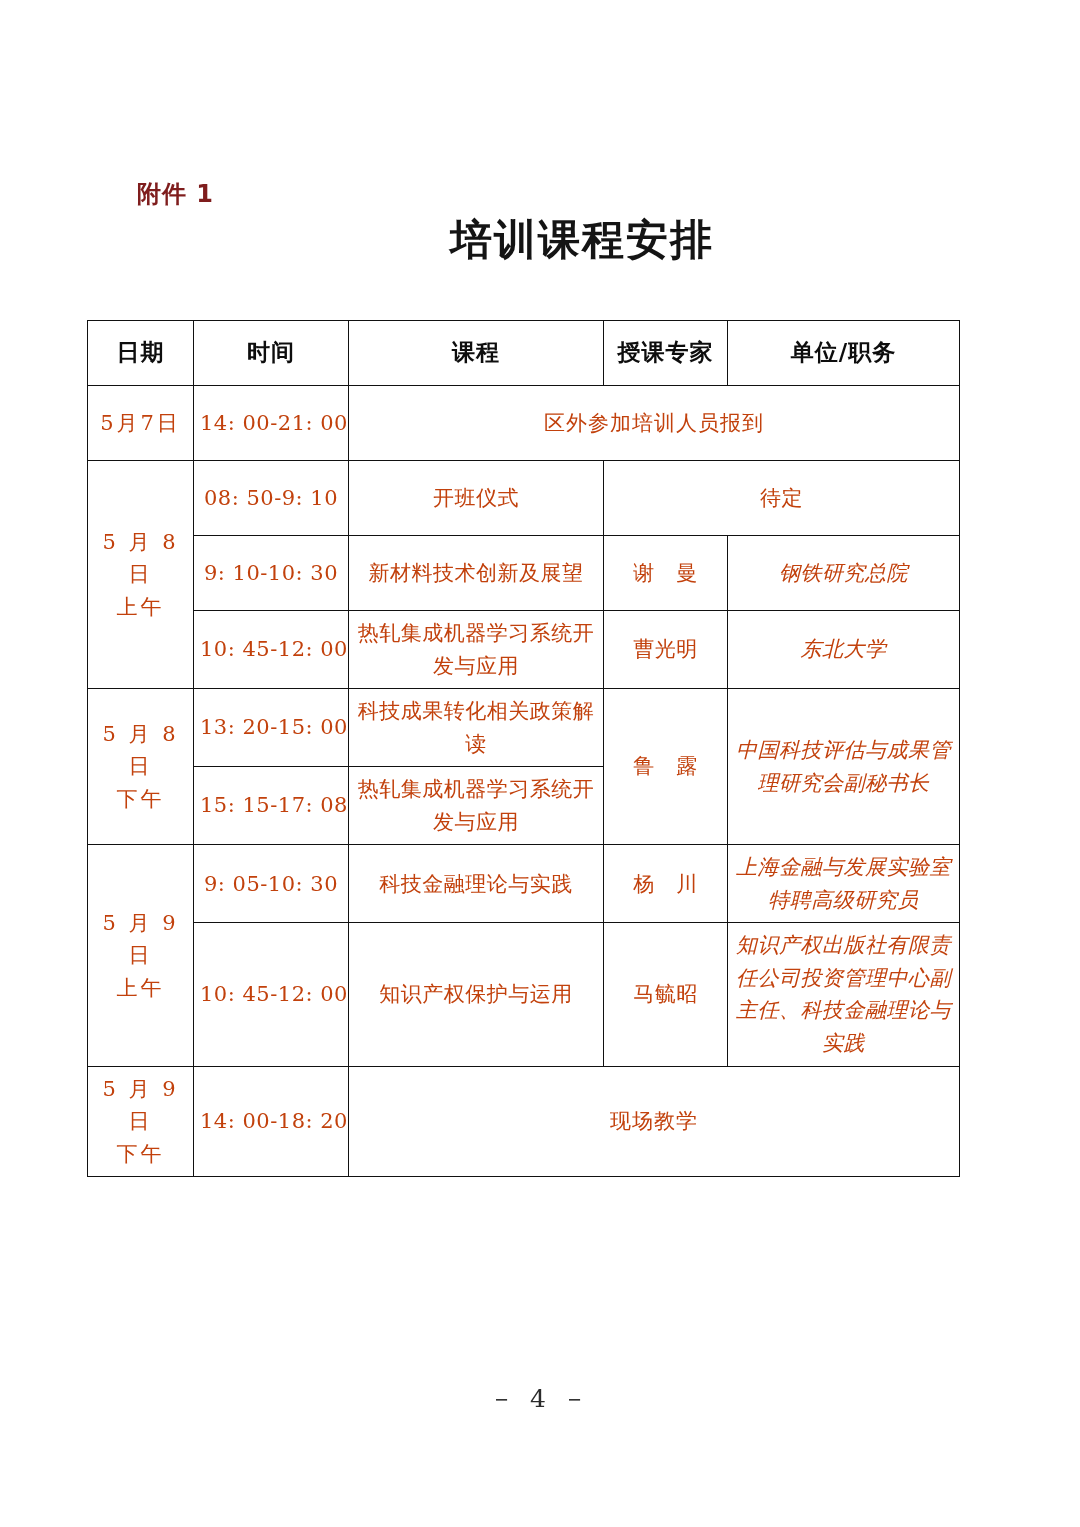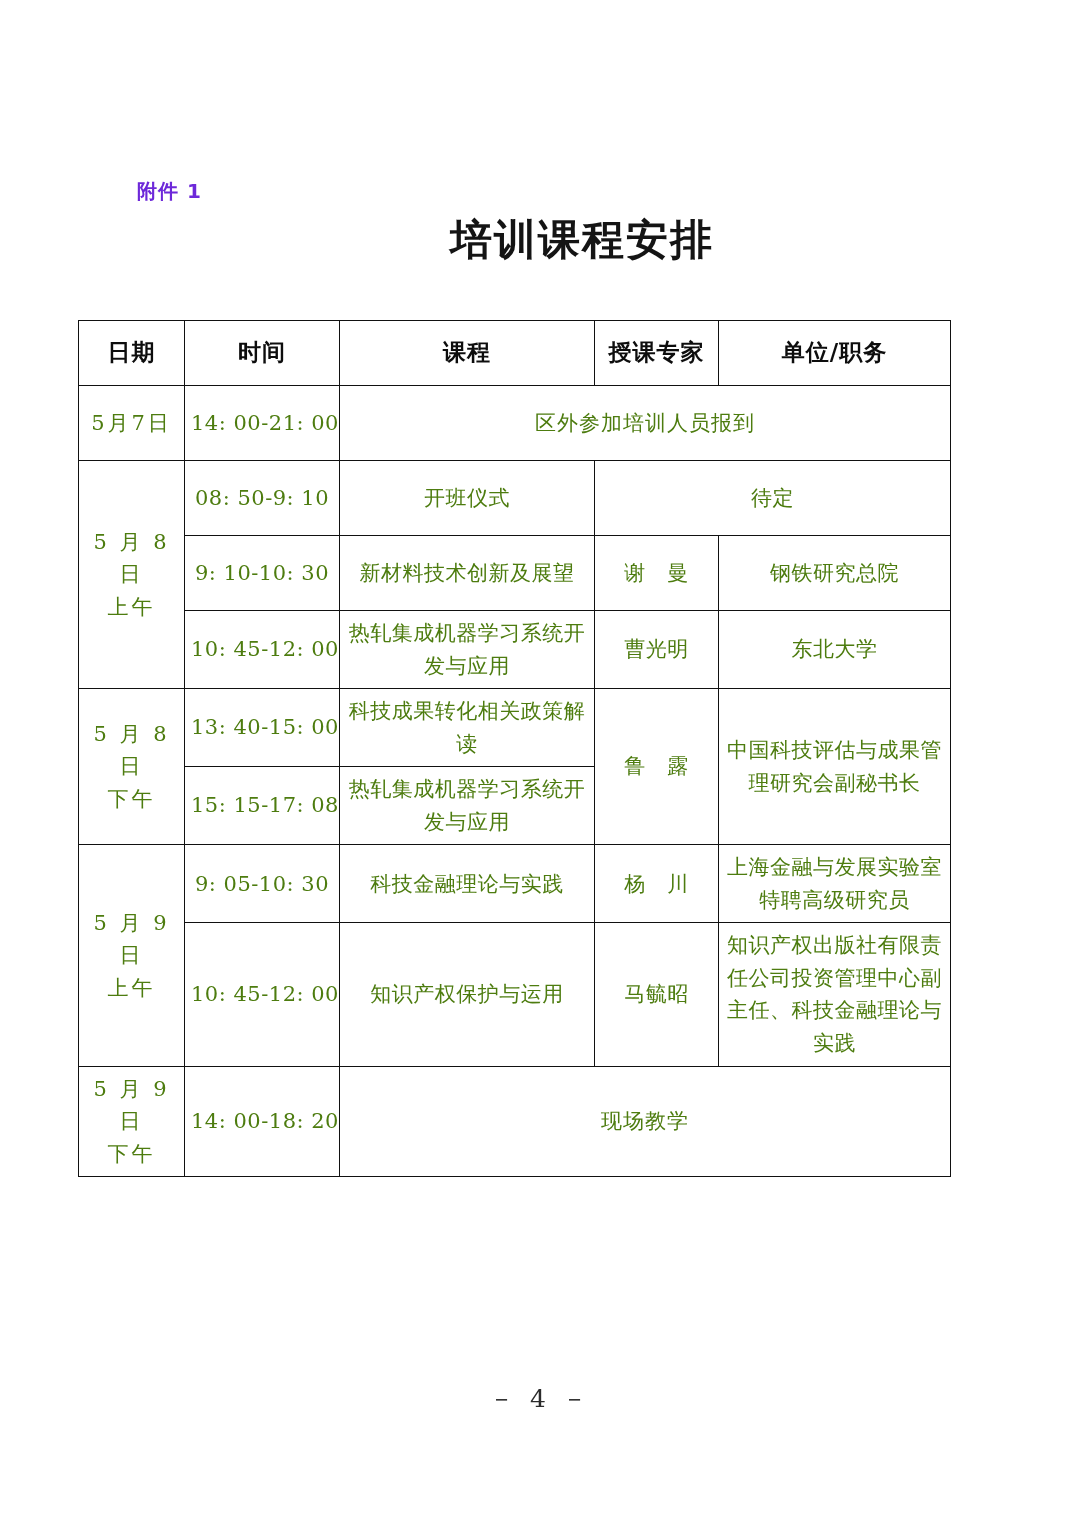--- a/index.html
+++ b/index.html
@@ -22,24 +22,24 @@
     height: 1527px;
     box-sizing: border-box;
   }
 
   
   .attachment-label {
     position: absolute;
     left: 137px;
     top: 178px;
     font-family: "DejaVu Sans", "Liberation Sans", sans-serif;
-    font-size: 20px;
+    font-size: 24px;
     font-weight: 700;
     letter-spacing: 1px;
-    color: #6d28d9;
+    color: #7f1d1d;
     white-space: nowrap;
   }
 
   
   .doc-title {
     position: absolute;
     left: 0;
     right: 12px;
     top: 212px;
     text-align: center;
@@ -48,36 +48,36 @@
     font-weight: 700;
     letter-spacing: 2px;
     color: #141414;
     padding-left: 96px;
     box-sizing: border-box;
   }
 
   
   .schedule-table {
     position: absolute;
-    left: 78px;
+    left: 87px;
     top: 320px;
     width: 872px;
     border-collapse: collapse;
     table-layout: fixed;
     background: #fff;
   }
   .schedule-table td,
   .schedule-table th {
     border: 1.6px solid #111;
     padding: 6px 6px;
     text-align: center;
     vertical-align: middle;
     font-size: 21px;
     line-height: 1.55;
-    color: #4d7c0f;
+    color: #c2410c;
     font-weight: 400;
     font-family: "DejaVu Serif", "Liberation Serif", serif;
   }
   .schedule-table thead th {
     font-family: "DejaVu Sans", "Liberation Sans", sans-serif;
     font-weight: 700;
     font-size: 23px;
     color: #0d0d0d;
     height: 52px;
     letter-spacing: 1px;
@@ -105,20 +105,21 @@
     letter-spacing: 0.5px;
   }
   .cell-expert {
     letter-spacing: 0.5px;
     white-space: pre;
     margin-top: 28px;
   }
   .cell-org {
     line-height: 1.6;
     letter-spacing: 0.5px;
+    font-style: italic;
   }
   .cell-wide {
     letter-spacing: 1px;
   }
   .row-tall td { height: 62px; }
 
   
   .page-footer {
     position: absolute;
     left: 0;
@@ -183,21 +184,21 @@
       <tr>
         <td class="cell-time">10: 45-12: 00</td>
         <td class="cell-course">热轧集成机器学习系统开发与应用</td>
         <td class="cell-expert">曹光明</td>
         <td class="cell-org">东北大学</td>
       </tr>
 
       <tr>
         <td class="cell-date" rowspan="2">5 月 8 日
 下午</td>
-        <td class="cell-time">13: 40-15: 00</td>
+        <td class="cell-time">13: 20-15: 00</td>
         <td class="cell-course">科技成果转化相关政策解读</td>
         <td class="cell-expert" rowspan="2">鲁　露</td>
         <td class="cell-org" rowspan="2">中国科技评估与成果管理研究会副秘书长</td>
       </tr>
 
       <tr>
         <td class="cell-time">15: 15-17: 08</td>
         <td class="cell-course">热轧集成机器学习系统开发与应用</td>
       </tr>
 

